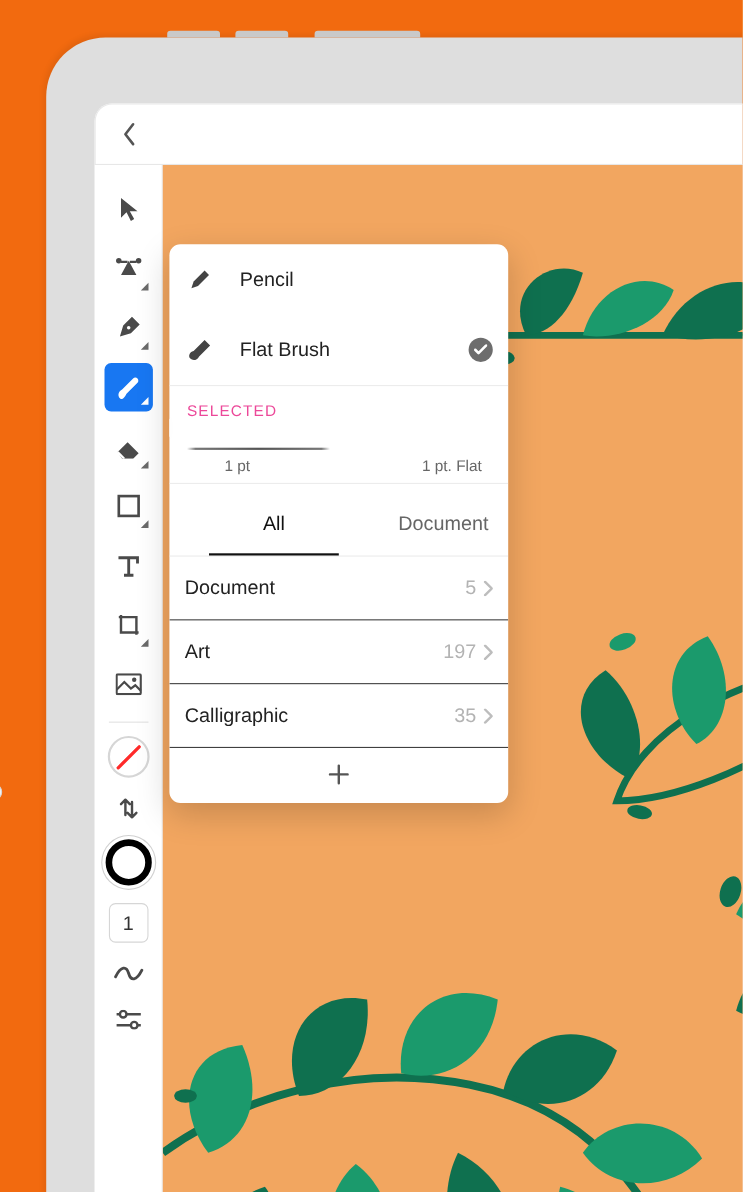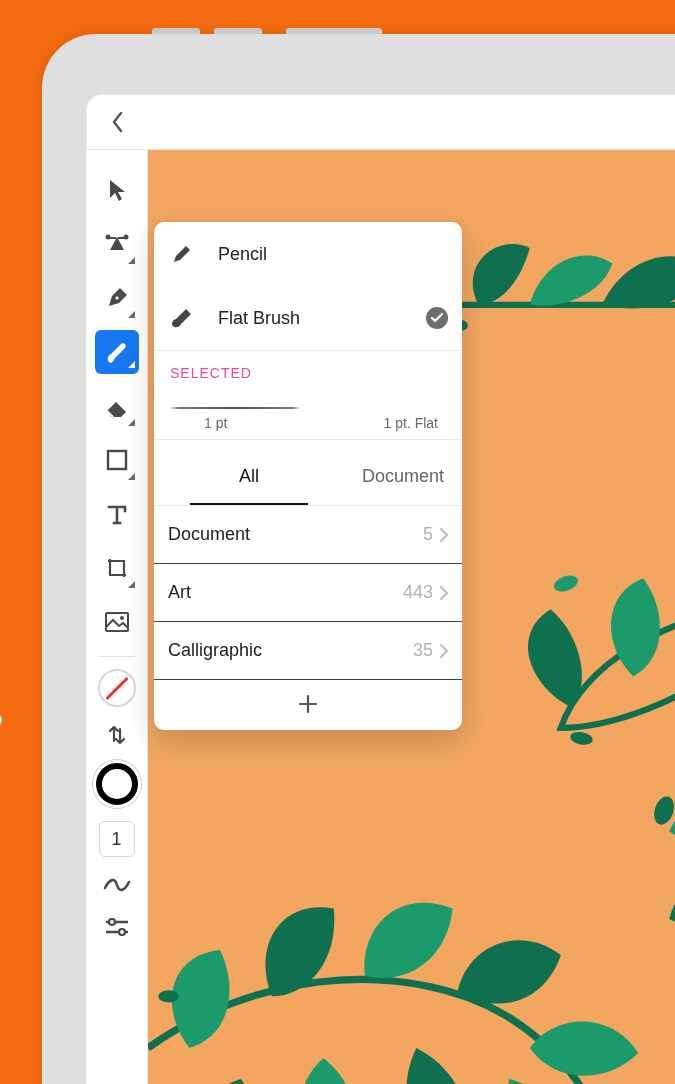--- a/index.html
+++ b/index.html
@@ -416,21 +416,21 @@
             <span>5</span>
             <svg class="chev" width="9" height="14" viewBox="0 0 9 14">
                 <path d="M2 1 L8 7 L2 13" stroke="#bdbdbd" stroke-width="2.2" fill="none" stroke-linecap="round"></path>
               </svg>
           </span>
         </div>
 
         <div class="cat-row">
           <span>Art</span>
           <span class="count">
-            <span>443</span>
+            <span>197</span>
             <svg class="chev" width="9" height="14" viewBox="0 0 9 14">
                 <path d="M2 1 L8 7 L2 13" stroke="#bdbdbd" stroke-width="2.2" fill="none" stroke-linecap="round"></path>
               </svg>
           </span>
         </div>
 
         <div class="cat-row">
           <span>Calligraphic</span>
           <span class="count">
             <span>35</span>

